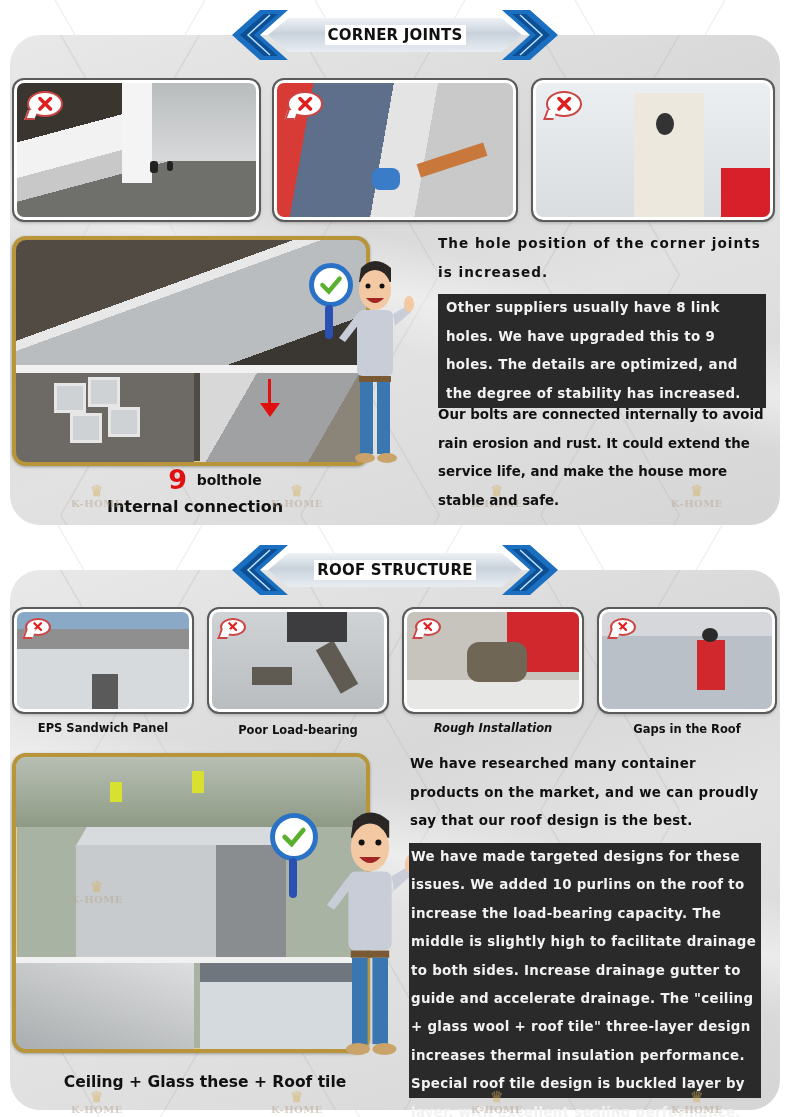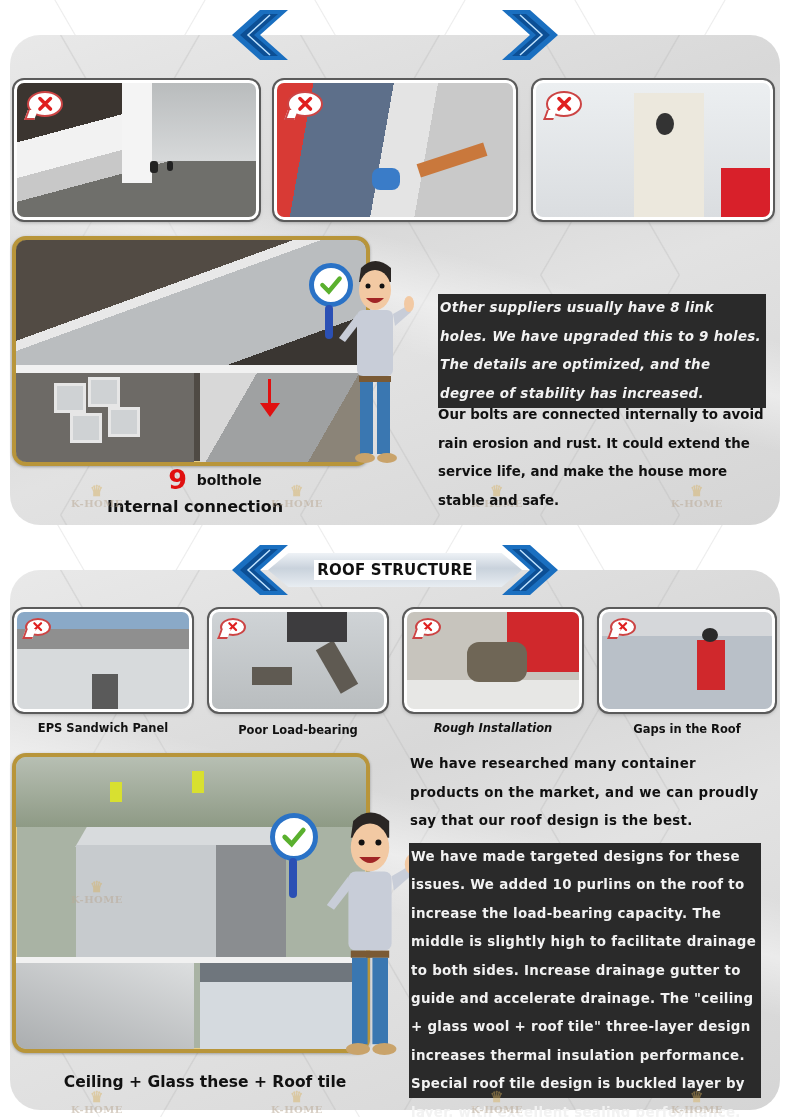--- a/index.html
+++ b/index.html
@@ -98,20 +98,23 @@
 <div class="page">
 
   <div class="panel panel-1"></div>
 
   <div class="banner banner-1">
     <svg class="chev l" viewBox="0 0 58 50">
       <polygon points="30,0 58,0 30,25 58,50 30,50 2,25" fill="#1a6fc0"></polygon>
       <polygon points="34,4 48,4 24,25 48,46 34,46 10,25" fill="#0c4f95"></polygon>
       <polyline points="40,5 18,25 40,45" fill="none" stroke="#bfe3ff" stroke-width="1.5"></polyline>
     </svg>
+    <div class="bar">
+        <span class="title">CORNER JOINTS</span>
+      </div>
     <svg class="chev r" viewBox="0 0 58 50">
       <polygon points="28,0 0,0 28,25 0,50 28,50 56,25" fill="#1a6fc0"></polygon>
       <polygon points="24,4 10,4 34,25 10,46 24,46 48,25" fill="#0c4f95"></polygon>
       <polyline points="18,5 40,25 18,45" fill="none" stroke="#bfe3ff" stroke-width="1.5"></polyline>
     </svg>
   </div>
 
   <div class="photo" style="left:14px;top:80px;width:245px;height:140px;background:linear-gradient(165deg,#3b3530 0 30%,#f2f2f2 30% 48%,#c8c8c8 48% 60%,#6f6f6b 60%);">
     <div style="position:absolute;left:105px;top:0;width:30px;height:100px;background:#f4f4f4;"></div>
     <div style="position:absolute;left:135px;top:0;width:110px;height:78px;background:linear-gradient(180deg,#b9bcbd,#d7d9da);"></div>
@@ -187,21 +190,22 @@
     <span style="color:#e01010;font-size:27px;vertical-align:middle;">9</span>
     <span style="font-size:14px;vertical-align:middle;margin-left:4px;">bolthole</span>
   </div>
   <div class="caption" style="left:100px;top:497px;width:190px;font-size:16px;">Internal connection</div>
 
   <div class="wm" style="left:62px;top:484px;"><span class="crown">♛</span><span>K-HOME</span></div>
   <div class="wm" style="left:262px;top:484px;"><span class="crown">♛</span><span>K-HOME</span></div>
   <div class="wm" style="left:462px;top:484px;"><span class="crown">♛</span><span>K-HOME</span></div>
   <div class="wm" style="left:662px;top:484px;"><span class="crown">♛</span><span>K-HOME</span></div>
 
-  <div class="txt txt-plain txt-dark" style="left:438px;top:294px;width:328px;padding:0 2px;font-style:italic;">Other suppliers usually have 8 link holes. We have upgraded this to 9 holes. The details are optimized, and the degree of stability has increased.</div>
+  <div class="txt txt-plain" style="left:438px;top:229px;width:332px;font-size:13.6px;letter-spacing:1px;">The hole position of the corner joints is increased.</div>
+  <div class="txt txt-plain txt-dark" style="left:438px;top:294px;width:328px;padding:0 8px;">Other suppliers usually have 8 link holes. We have upgraded this to 9 holes. The details are optimized, and the degree of stability has increased.</div>
   <div class="txt txt-plain" style="left:438px;top:401px;width:332px;letter-spacing:0;">Our bolts are connected internally to avoid rain erosion and rust. It could extend the service life, and make the house more stable and safe.</div>
 
   <div class="panel panel-2"></div>
 
   <div class="banner banner-2">
     <svg class="chev l" viewBox="0 0 58 50">
       <polygon points="30,0 58,0 30,25 58,50 30,50 2,25" fill="#1a6fc0"></polygon>
       <polygon points="34,4 48,4 24,25 48,46 34,46 10,25" fill="#0c4f95"></polygon>
       <polyline points="40,5 18,25 40,45" fill="none" stroke="#bfe3ff" stroke-width="1.5"></polyline>
     </svg>

